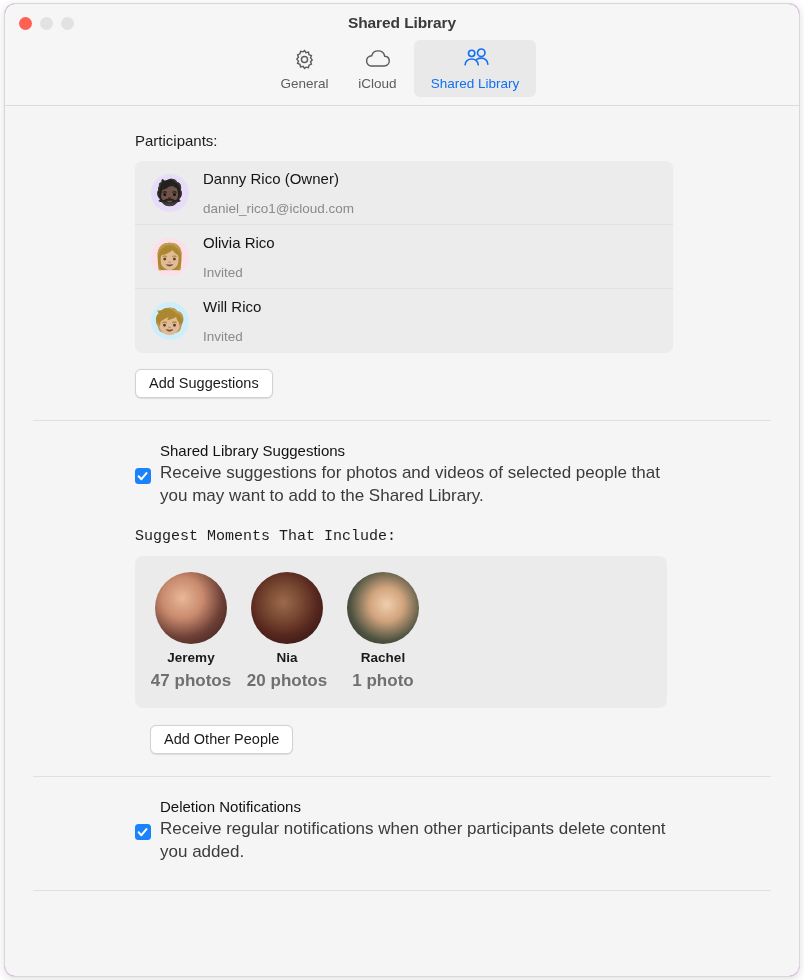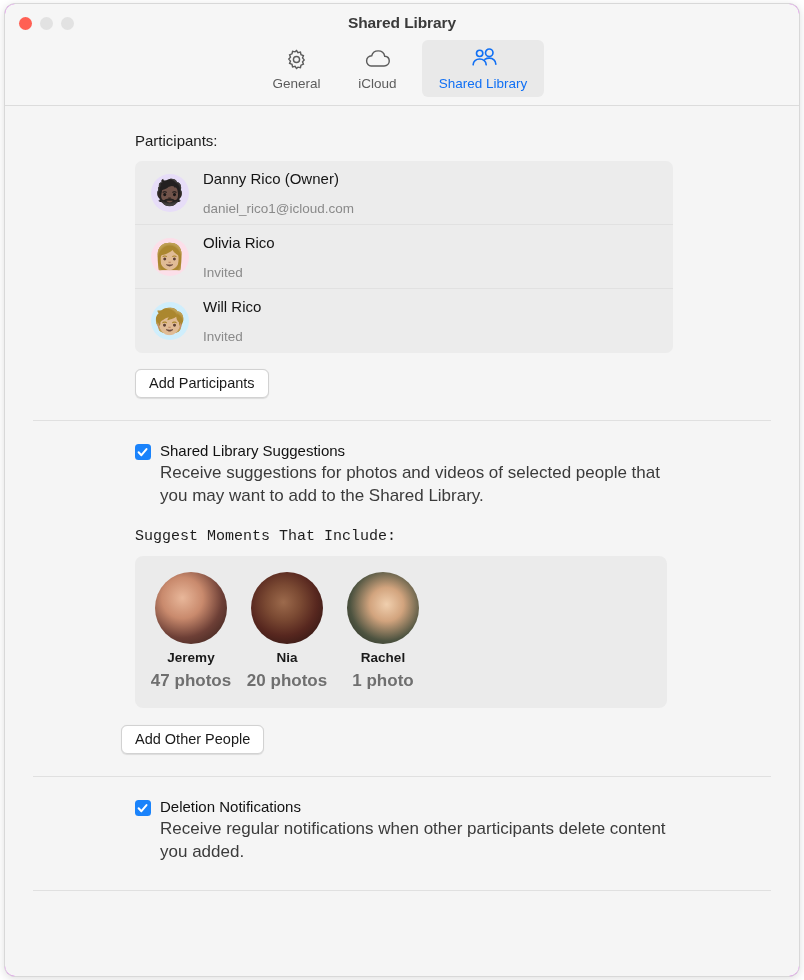--- a/index.html
+++ b/index.html
@@ -62,21 +62,21 @@
     color: #3a3a3a;
     letter-spacing: -0.1px;
   }
 
   .tabs {
     position: absolute;
     top: 36px;
     left: 0; right: 0;
     display: flex;
     justify-content: center;
-    gap: 8px;
+    gap: 0px;
   }
   .tab {
     width: 73px;
     padding: 5px 4px 6px;
     border-radius: 6px;
     display: flex;
     flex-direction: column;
     align-items: center;
     gap: 3px;
     cursor: default;
@@ -164,20 +164,21 @@
     height: 1px;
     background: #e0e0e0;
     margin: 22px 0 0 0;
   }
 
   
   .check-row {
     display: flex;
     gap: 9px;
     margin: 21px 0 0 102px;
+    align-items: center;
   }
   .checkbox {
     width: 16px; height: 16px;
     border-radius: 3.5px;
     background: #1a83fb;
     flex: none;
     margin-top: 2px;
     position: relative;
   }
   .checkbox svg { position: absolute; left: 2px; top: 2px; }
@@ -219,21 +220,21 @@
     gap: 6px;
   }
   .person-photo {
     width: 72px; height: 72px;
     border-radius: 50%;
     flex: none;
   }
   .person-name { font-size: 13.5px; color: #1a1a1a; }
   .person-count { font-size: 17px; color: #6f6f6f; white-space: nowrap; }
 
-  .foot-btn { margin: 17px 0 0 88px; }
+  .foot-btn { margin: 17px 0 0 117px; }
 </style>
 </head>
 <body>
 
 <div class="window">
 
   <div class="toolbar">
 
     <div class="traffic">
       <div class="light close"></div>
@@ -311,21 +312,21 @@
         </div>
         <div class="p-text">
           <span class="p-name">Will Rico</span>
           <span class="p-sub">Invited</span>
         </div>
       </div>
 
     </div>
 
     <div class="btn-row">
-      <button class="btn">Add Participants</button>
+      <button class="btn">Add Suggestions</button>
     </div>
 
     <div class="divider"></div>
 
     <div class="check-row">
       <div class="checkbox">
         <svg width="12" height="12" viewBox="0 0 12 12">
           <path d="M1.6 6.2l2.8 3 5.1-6.1" fill="none" stroke="#ffffff" stroke-width="2" stroke-linecap="round" stroke-linejoin="round"></path>
         </svg>
       </div>

